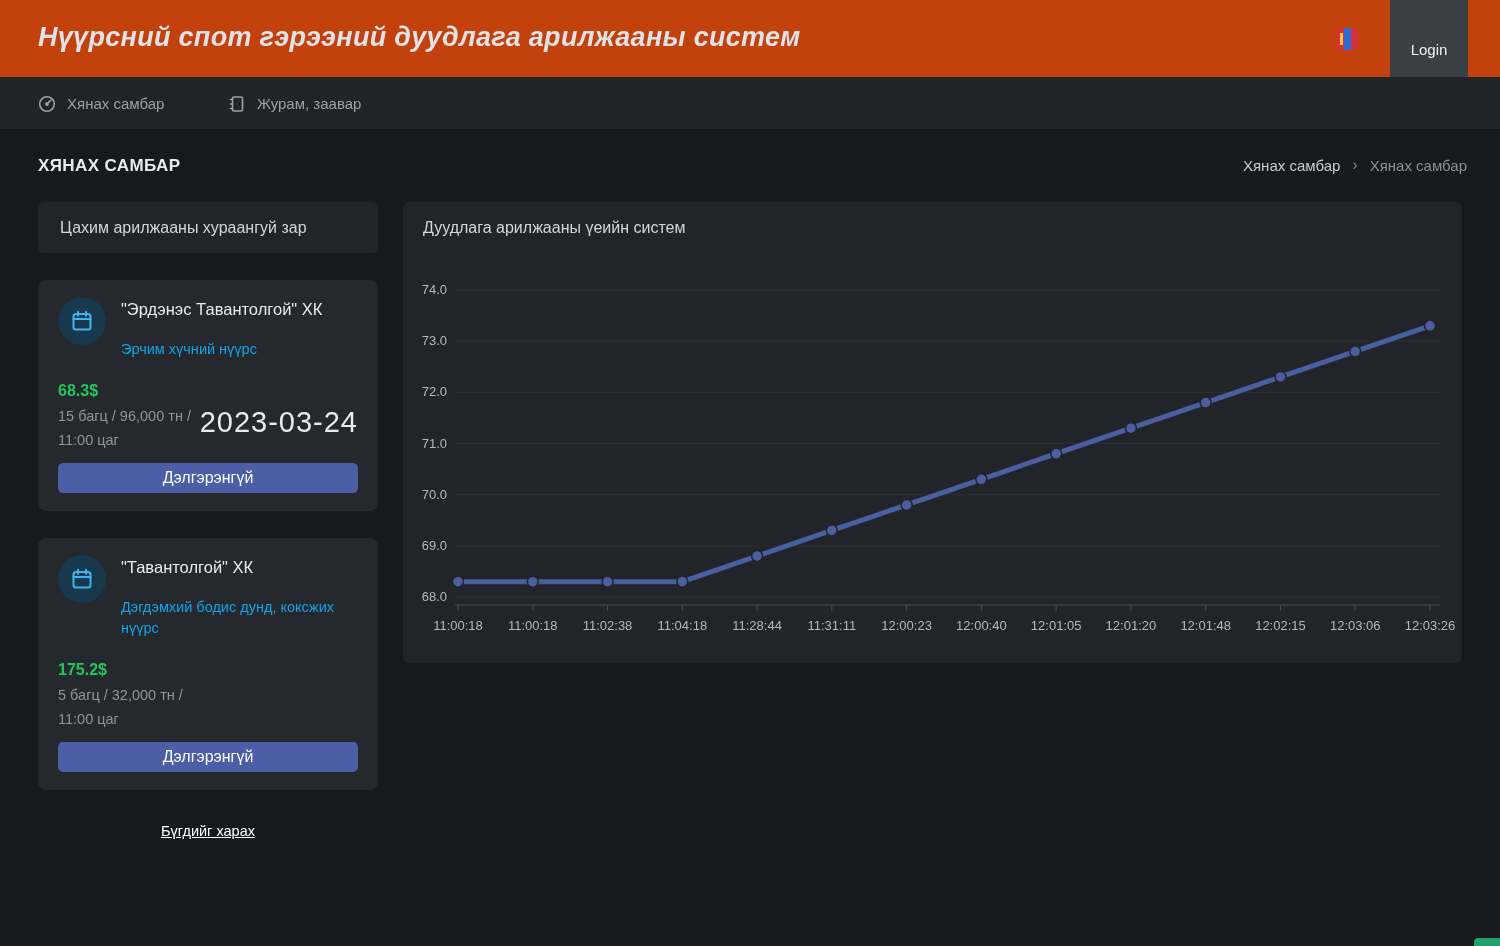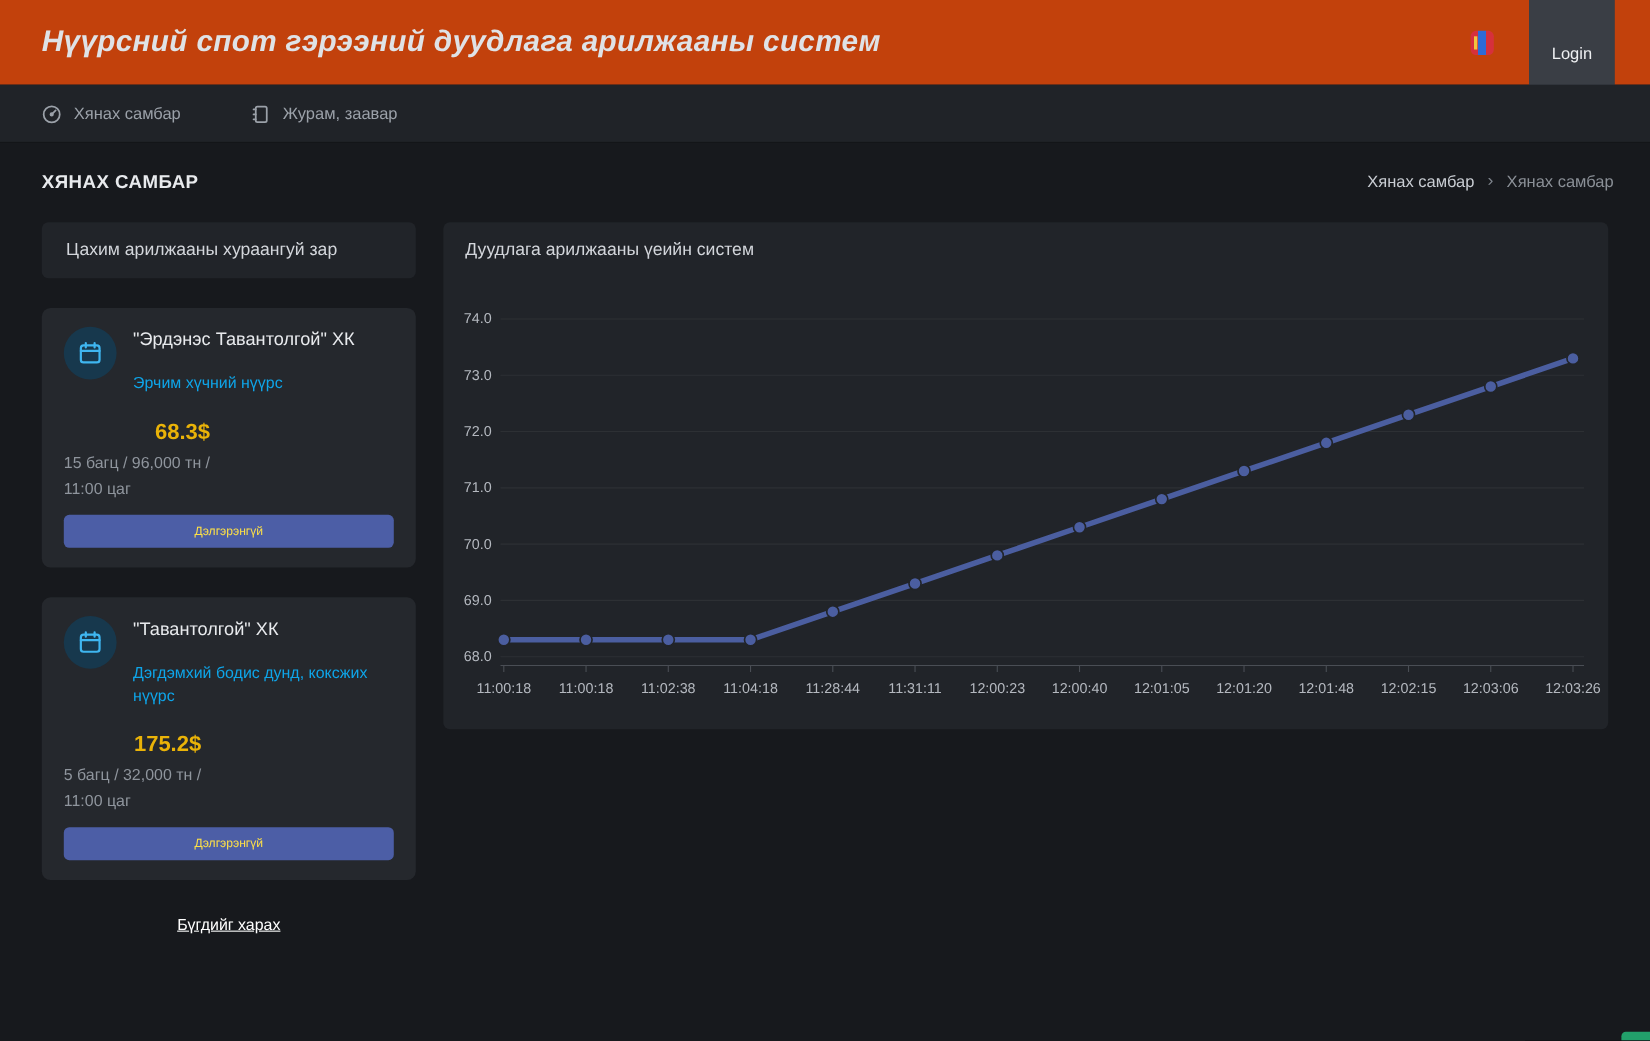--- a/index.html
+++ b/index.html
@@ -34,25 +34,25 @@
   
   .left-col { position:absolute; left:38px; top:202px; width:340px; }
   .panel-hd-card { height:51px; background:#212429; border-radius:6px; color:#d3d6db; font-size:16px;
                    display:flex; align-items:center; padding-left:22px; }
   .a-card { margin-top:27px; background:#25282d; border-radius:8px; padding:17px 20px 18px 20px; }
   .card-top { display:flex; gap:15px; }
   .icon-circle { flex:0 0 48px; width:48px; height:48px; border-radius:50%; background:#17384d; display:flex; align-items:center; justify-content:center; }
   .company { font-size:16.5px; color:#e8eaed; padding-top:3px; }
   .product { font-size:14.5px; color:#0ea5e9; margin-top:20px; line-height:21px; }
   .card-mid { display:flex; justify-content:space-between; margin-top:22px; }
-  .price { font-size:20px; font-weight:700; color:#eab308;text-align:right; }
+  .price { font-size:16px; font-weight:700; color:#22c55e; }
   .lots, .ctime { font-size:14.5px; color:#8f959d; margin-top:8px; }
   .cdate { font-size:29px; font-weight:500; color:#e8eaed; letter-spacing:1px; margin-top:24px; white-space:nowrap; }
   .detail-btn { display:block; width:100%; height:30px; margin-top:15px; background:#4c5ea6; border:none; border-radius:5px;
-                color:#fde047; font-size:11px; font-family:inherit; cursor:pointer; }
+                color:#ffffff; font-size:16px; font-family:inherit; cursor:pointer; }
   .view-all { display:block; text-align:center; margin-top:33px; color:#ffffff; font-size:14.5px; text-decoration:underline; cursor:pointer; }
 
   
   .chart-panel { position:absolute; left:403px; top:202px; width:1059px; height:461px; background:#212429; border-radius:6px; }
   .chart-title { position:absolute; left:20px; top:17px; font-size:16px; color:#d3d6db; }
   .chart-panel svg { position:absolute; left:0; top:0; }
   .b-wrap { position:absolute; left:38px; top:838px; width:1424px; height:108px; }
   .fab { position:absolute; right:0; bottom:-1px; width:26px; height:9px; background:#22a06b; border-radius:4px 0 0 0; cursor:pointer; }
 </style>
 </head>
@@ -114,20 +114,21 @@
           <div class="company">"Эрдэнэс Тавантолгой" ХК</div>
           <div class="product">Эрчим хүчний нүүрс</div>
         </div>
       </div>
       <div class="card-mid">
         <div>
           <div class="price">68.3$</div>
           <div class="lots">15 багц / 96,000 тн /</div>
           <div class="ctime">11:00 цаг</div>
         </div>
+        <div class="cdate">2023-03-24</div>
       </div>
       <button class="detail-btn">Дэлгэрэнгүй</button>
     </div>
 
     <div class="a-card">
       <div class="card-top">
         <div class="icon-circle">
           <svg width="24" height="24" viewBox="0 0 24 24" fill="none" stroke="#3fb6f0" stroke-width="2">
             <rect x="3.5" y="5" width="17" height="15.5" rx="2.5"></rect>
               <path d="M8 2.8v4M16 2.8v4M3.5 10h17" stroke-linecap="round"></path>

